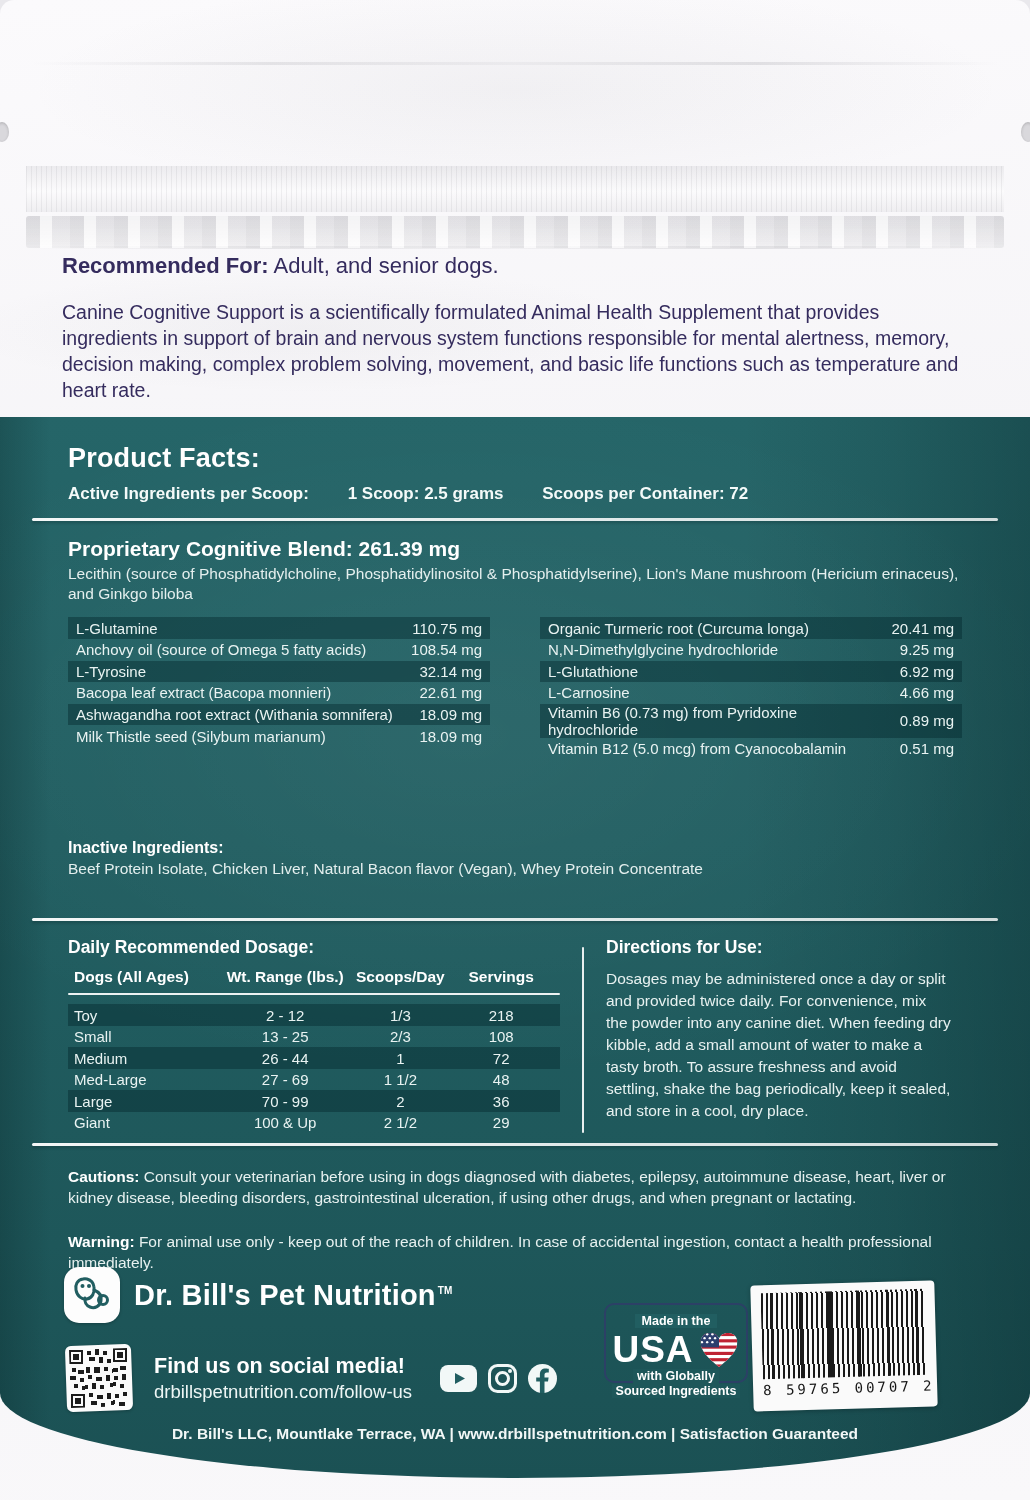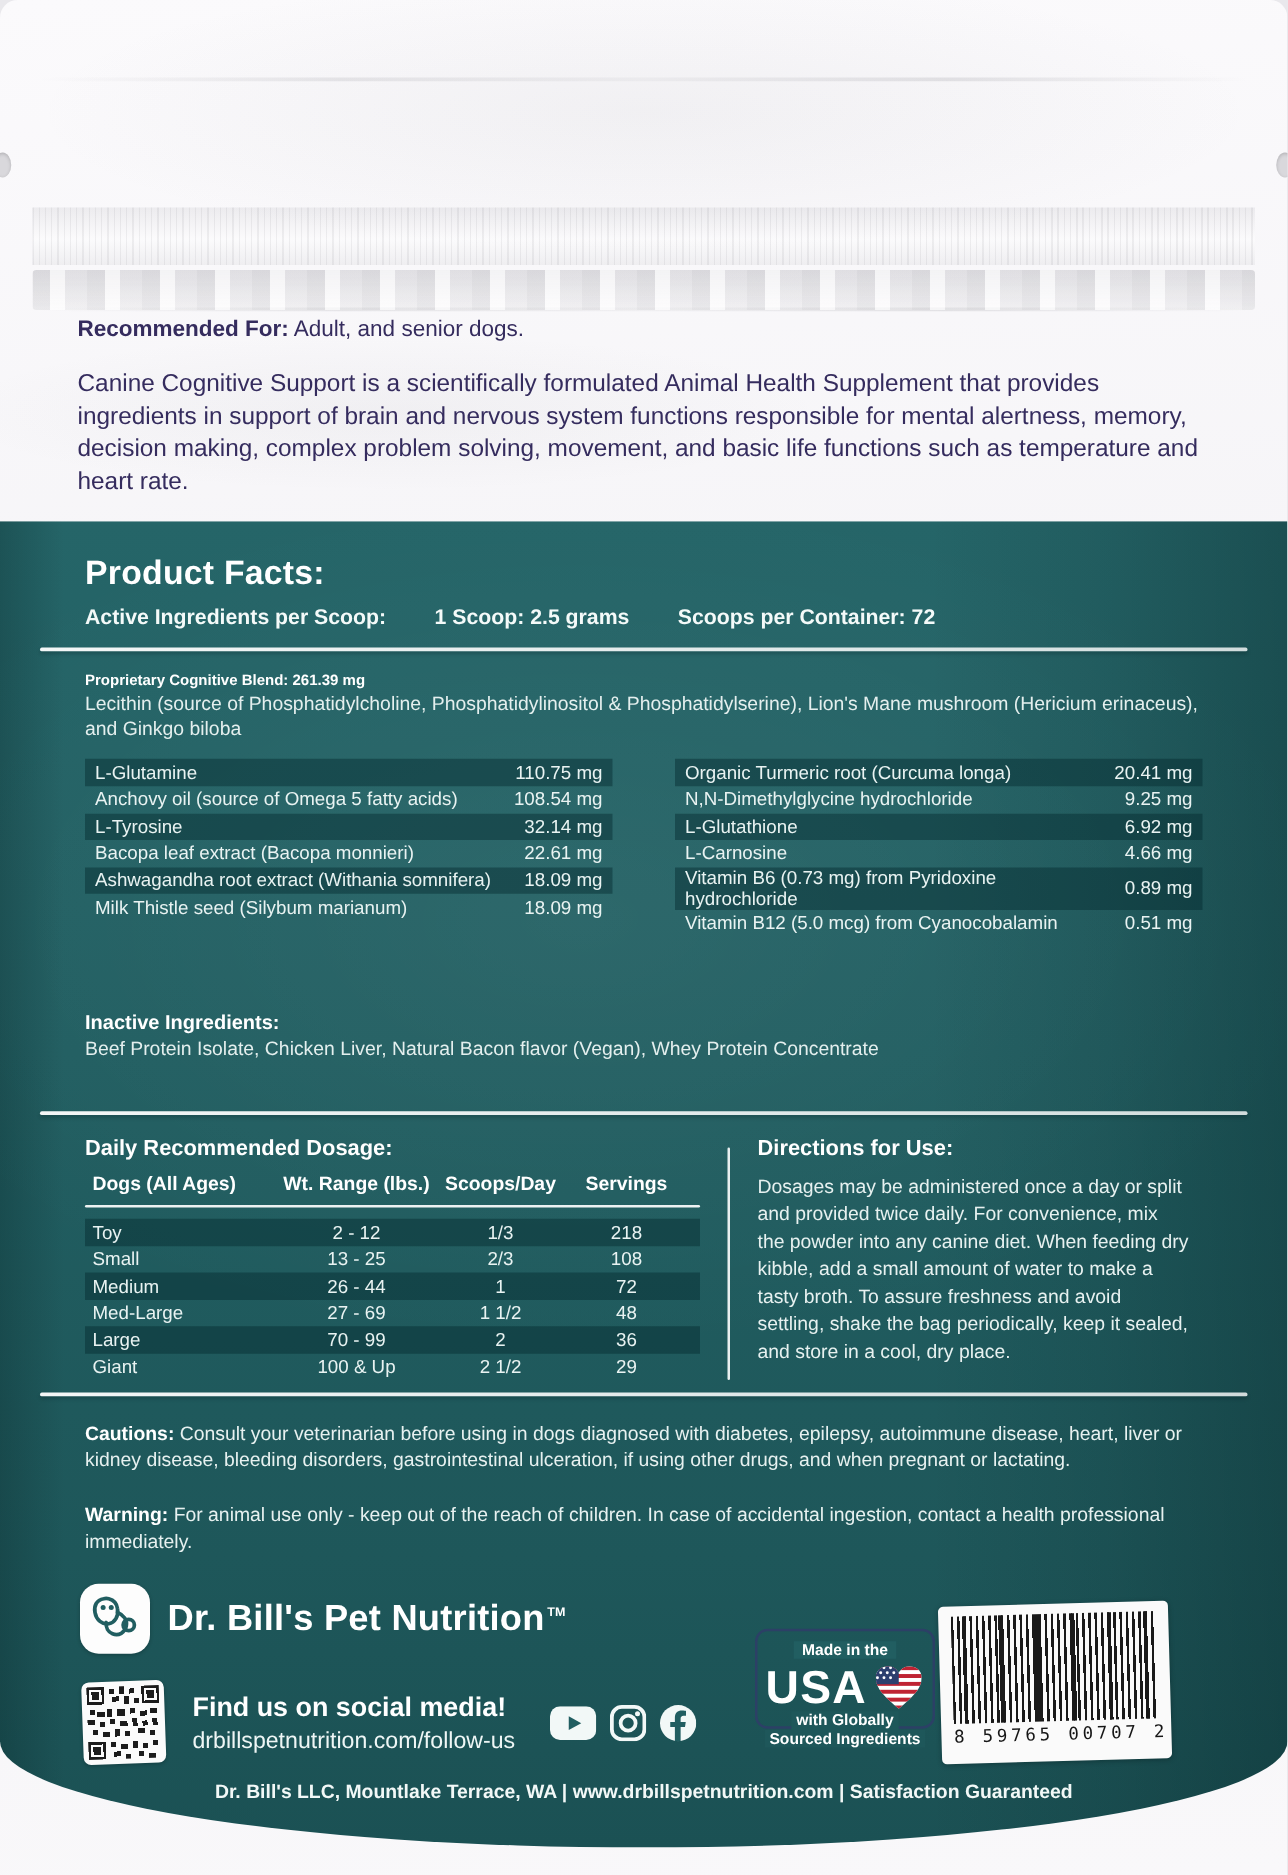--- a/index.html
+++ b/index.html
@@ -30,48 +30,48 @@
     background:
       repeating-linear-gradient(90deg, rgba(70,70,80,.09) 0 14px, rgba(255,255,255,.5) 14px 26px, rgba(70,70,80,.05) 26px 44px),
       linear-gradient(180deg, rgba(110,110,120,.12), rgba(255,255,255,.3));
     border-radius:3px;
   }
   .hole{position:absolute;width:14px;height:20px;border-radius:50%;background:#d9d8dc;box-shadow:inset 0 1px 3px rgba(0,0,0,.18);}
   .hole.left{left:-5px;top:122px;}
   .hole.right{right:-5px;top:122px;}
 
   .top-copy{position:absolute;left:62px;right:58px;top:253px;color:#352c5e;}
-  .rec-line{font-size:18px;}
+  .rec-line{font-size:22px;}
   .rec-label{font-weight:bold;}
   .top-desc{margin-top:21px;font-size:19.5px;line-height:1.33;}
 
   .label-panel{
     position:absolute;left:0;right:0;top:417px;bottom:22px;
     background:
       linear-gradient(90deg, rgba(0,20,22,.22) 0%, rgba(0,0,0,0) 5%, rgba(0,0,0,0) 72%, rgba(0,18,20,.10) 86%, rgba(0,22,24,.28) 100%),
       radial-gradient(ellipse 900px 500px at 45% 30%, rgba(255,255,255,.05), transparent 70%),
       linear-gradient(180deg,#256568 0%,#215e61 40%,#1e575a 78%,#1b5154 100%);
     border-radius:0 0 50% 50% / 0 0 85px 85px;
     color:#e9f3f2;
     padding:26px 68px 0 68px;
     box-sizing:border-box;
   }
   .pf-title{font-size:27px;font-weight:bold;color:#fff;margin:0 0 10px 0;letter-spacing:.2px;}
   .pf-sub{font-size:17px;font-weight:bold;color:#f4faf9;}
   .pf-sub span{margin-right:34px;}
   .rule{height:2.5px;background:linear-gradient(90deg,rgba(255,255,255,.95),rgba(255,255,255,.8));border-radius:2px;margin:14px -36px 16px -36px;box-shadow:0 2px 3px rgba(0,20,22,.25);}
-  .blend-label{font-size:12px;font-weight:bold;color:#fff;margin-top:6px;}
+  .blend-label{font-size:21px;font-weight:bold;color:#fff;margin-top:6px;}
   .blend-desc{font-size:15.5px;line-height:1.32;margin-top:3px;color:#e4efee;}
 
   .ing-grid{display:grid;grid-template-columns:1fr 1fr;column-gap:50px;margin-top:13px;}
   .ing-row{display:flex;justify-content:space-between;align-items:center;min-height:21.6px;font-size:15px;padding:0 8px;}
   .ing-row.dark{background:rgba(2,38,42,.42);}
   .ing-amt{font-weight:normal;white-space:nowrap;margin-left:10px;}
 
-  .inactive{margin-top:61px;}
+  .inactive{margin-top:80px;}
   .inactive-label{font-size:16px;font-weight:bold;color:#fff;}
   .inactive-text{font-size:15.5px;margin-top:3px;color:#e4efee;}
   .rule.mid{margin-top:40px;margin-bottom:12px;}
 
   .two-col{display:grid;grid-template-columns:492px 2px auto;column-gap:22px;align-items:start;}
   .vdivider{width:2px;background:rgba(255,255,255,.9);height:186px;margin-top:14px;border-radius:2px;}
   .dose-title,.dir-title{font-size:17.5px;font-weight:bold;color:#fff;margin:4px 0 10px 0;}
   .dose-table{width:100%;}
   .dose-head{display:grid;grid-template-columns:30% 28% 20% 22%;font-size:15.5px;font-weight:bold;color:#fff;padding:0 6px;box-sizing:border-box;}
   .dose-head .c,.dose-row .c{text-align:center;}

